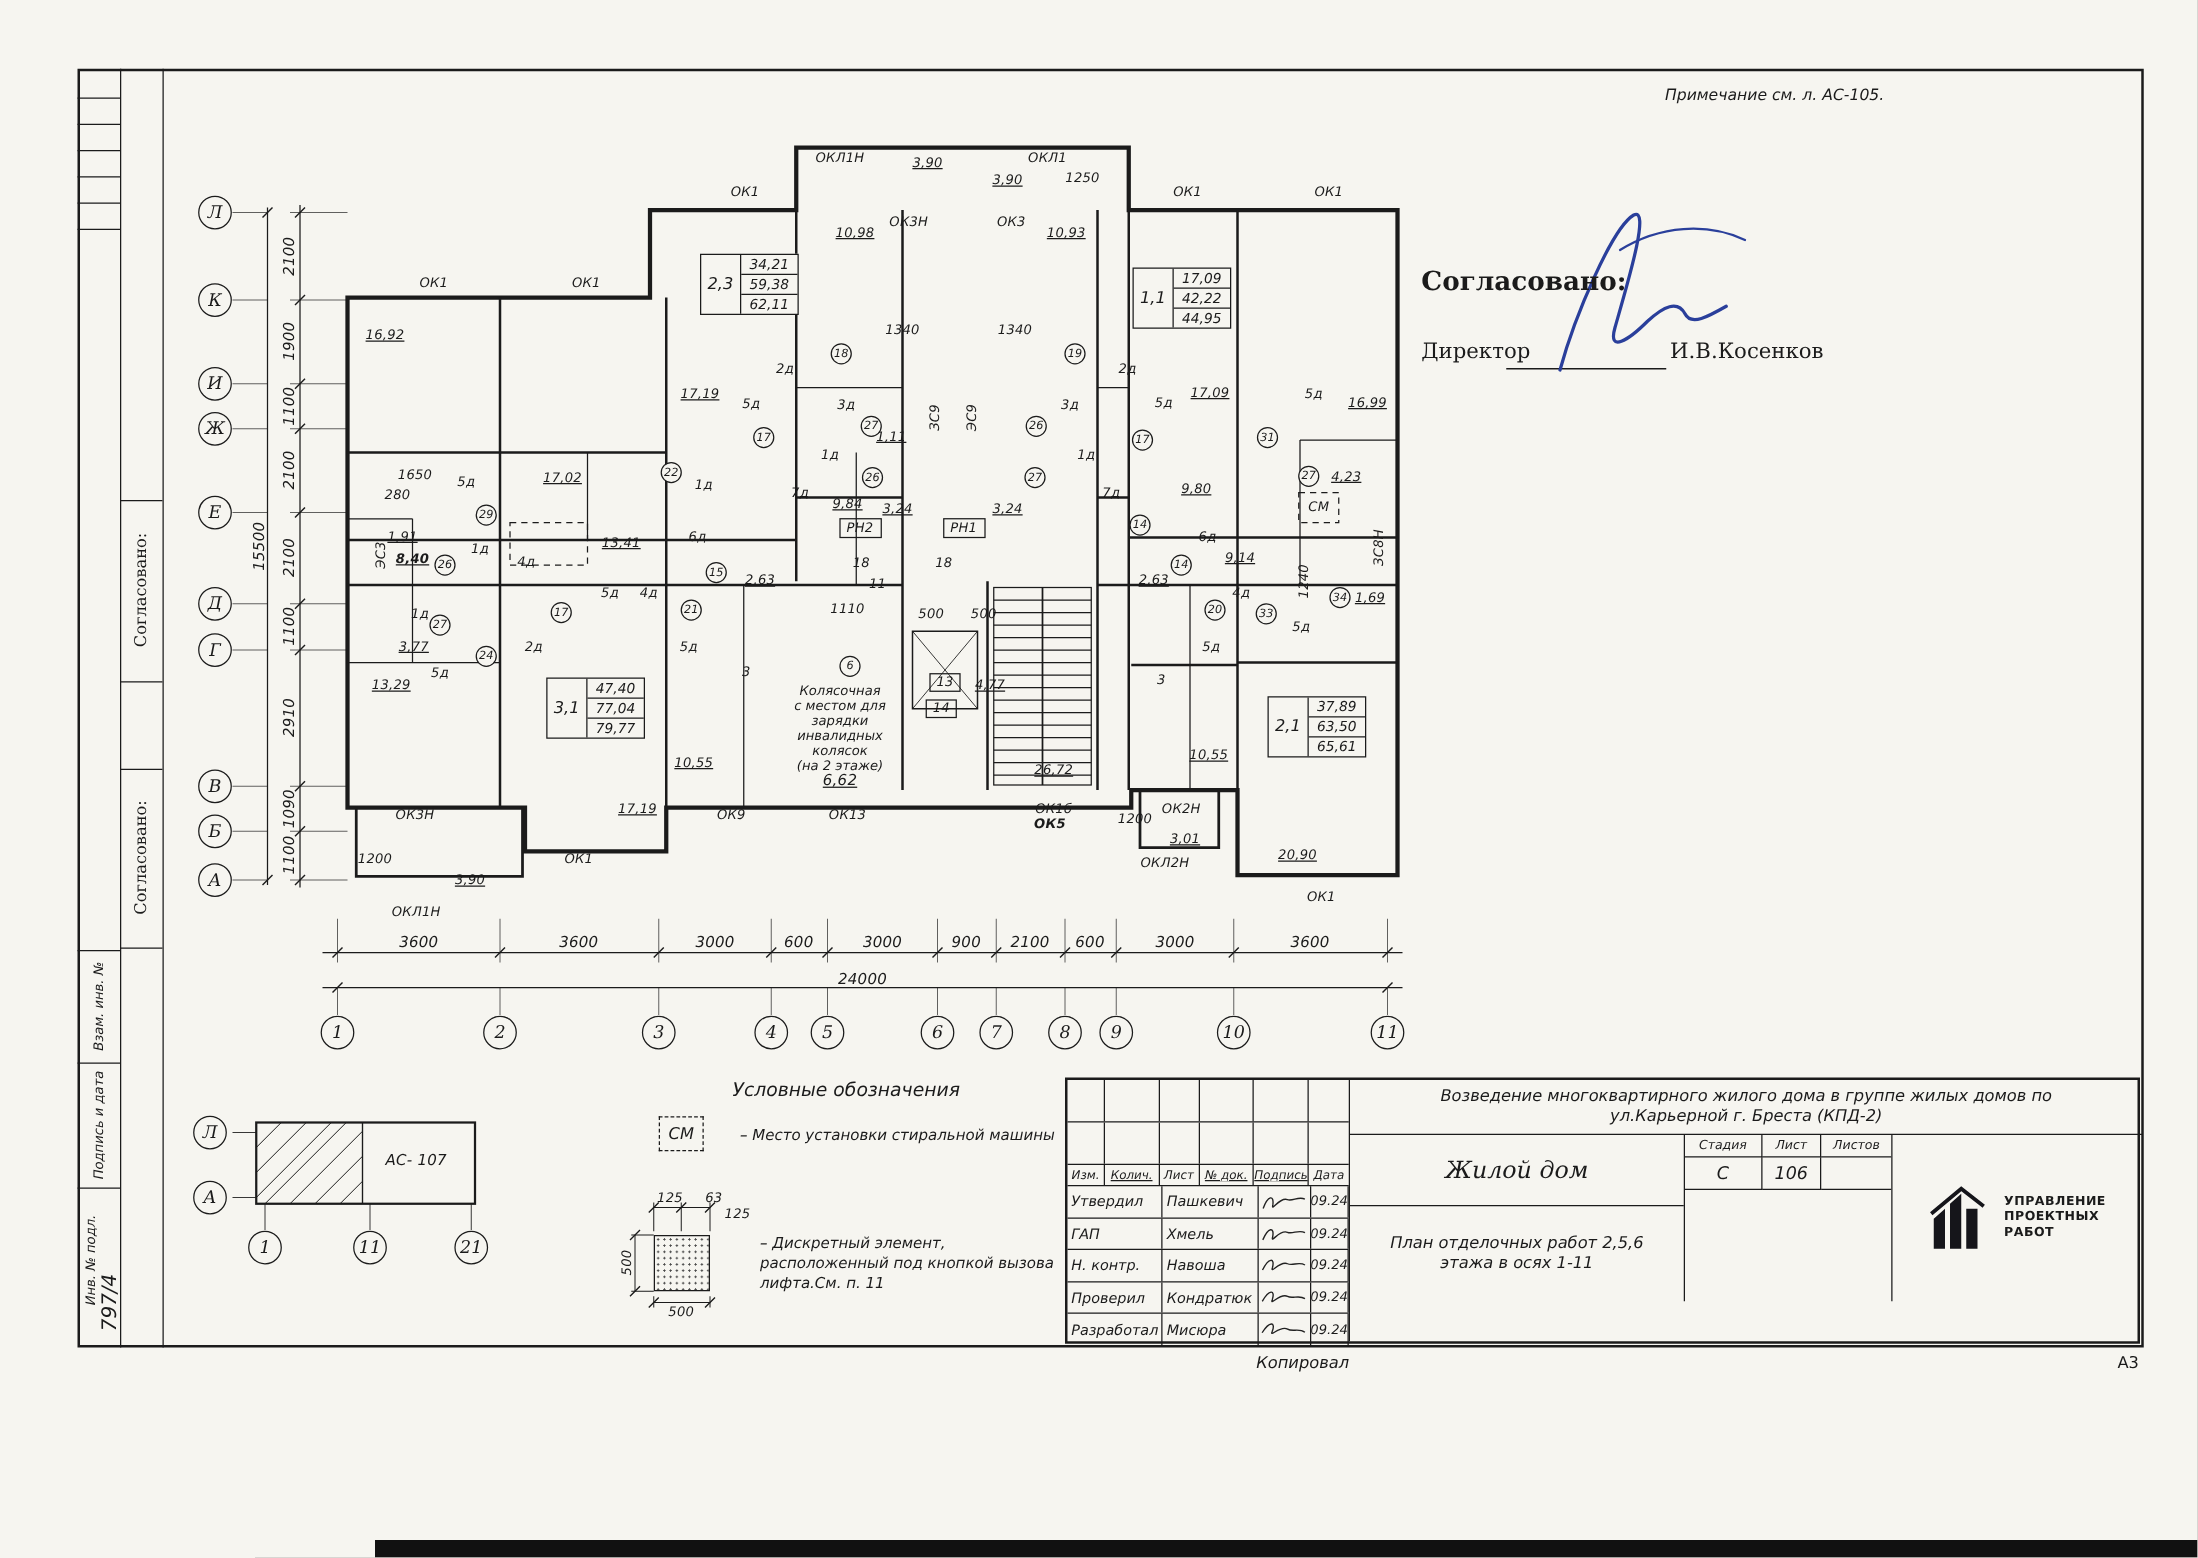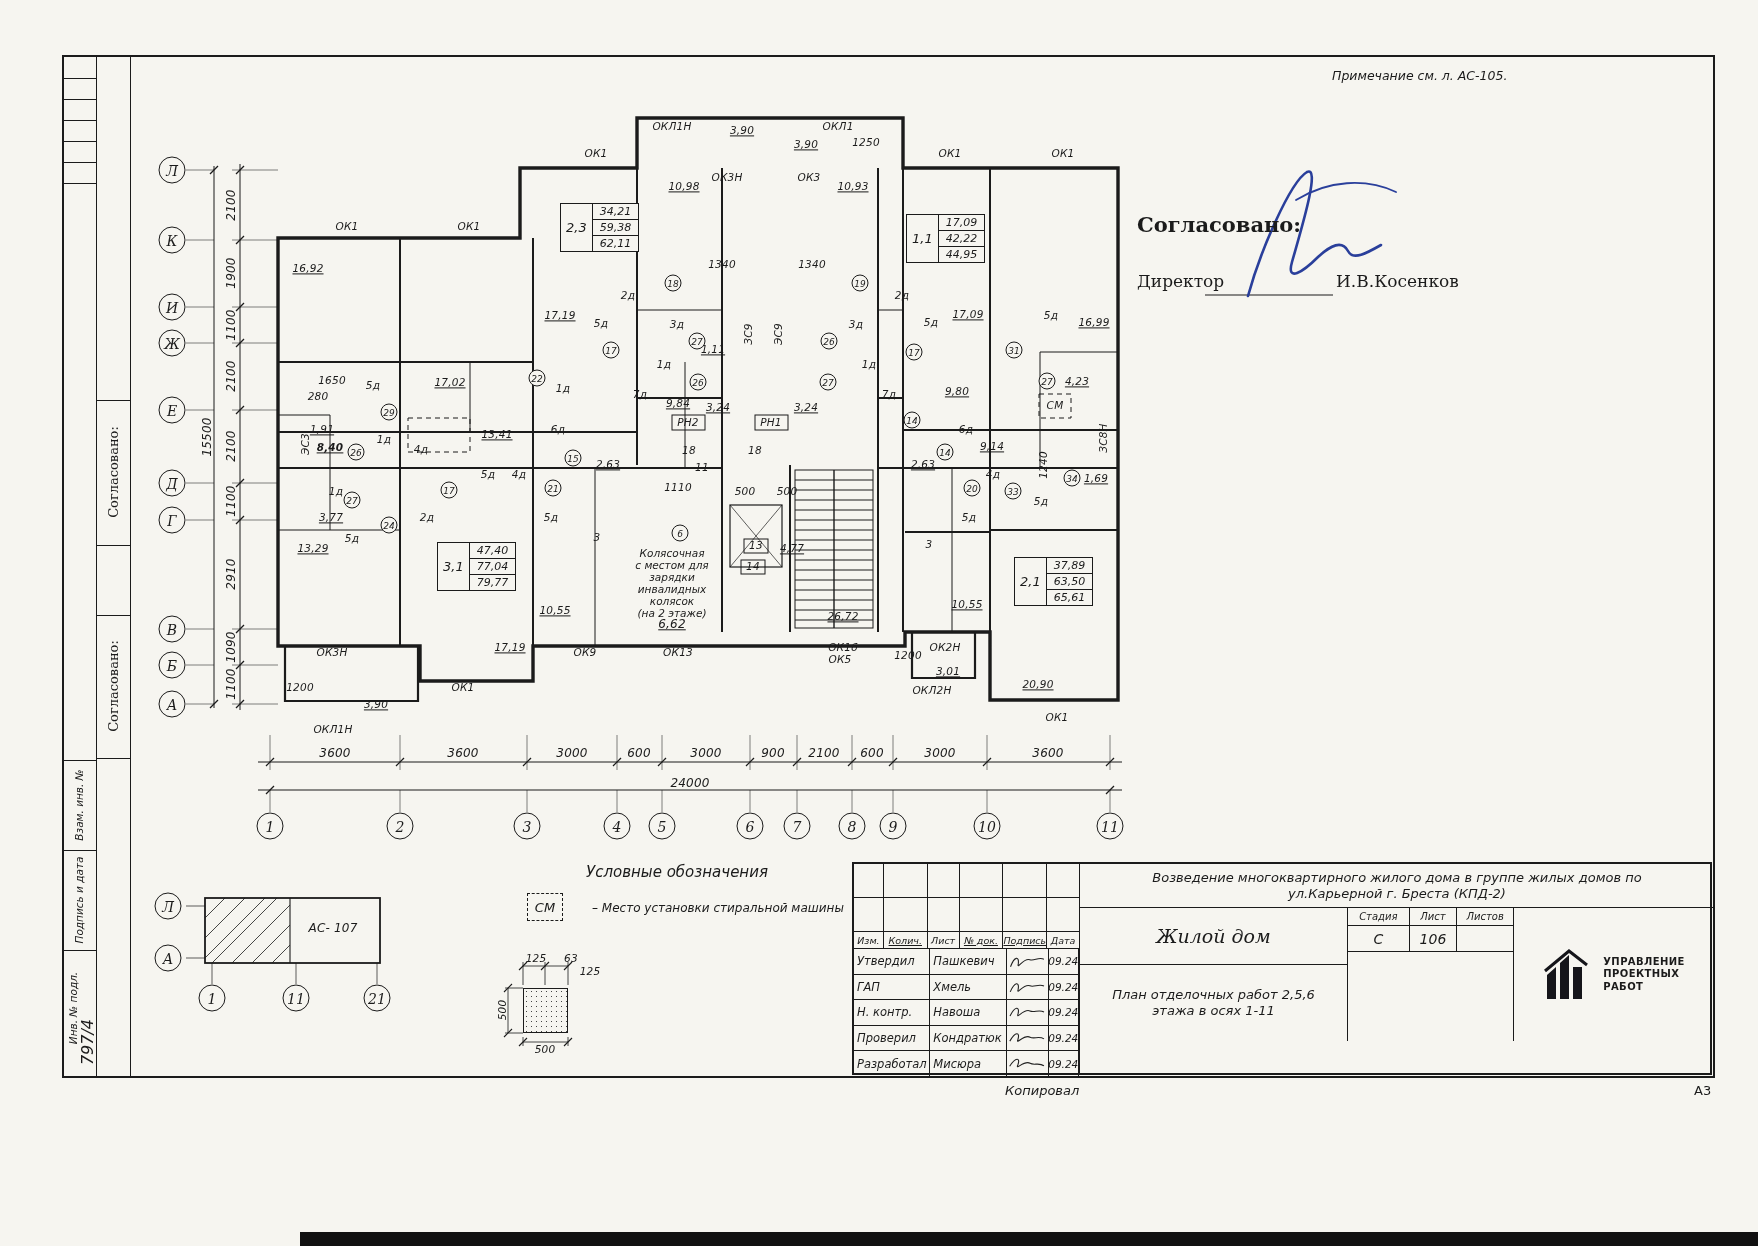--- a/index.html
+++ b/index.html
@@ -222,20 +222,21 @@
 
   <span class="abs" style="left:677px;top:863px;transform:translateX(-50%);font:italic 15px 'DejaVu Sans',sans-serif;">Условные обозначения</span>
   <div class="abs" style="left:527px;top:893px;width:36px;height:28px;border:1.6px dashed #1b1b1b;display:flex;align-items:center;justify-content:center;font:italic 13px 'DejaVu Sans',sans-serif;">СМ</div>
   <span class="abs" style="left:592px;top:901px;font:italic 12px 'DejaVu Sans',sans-serif;">– Место установки стиральной машины</span>
   <div class="abs" style="left:523px;top:988px;width:45px;height:45px;border:1.2px solid #1b1b1b;background-image:radial-gradient(#444 0.7px,transparent 0.9px);background-size:5px 5px;"></div>
   <span class="plbl" style="left:536px;top:959px;">125</span>
   <span class="plbl" style="left:571px;top:959px;">63</span>
   <span class="plbl" style="left:590px;top:972px;">125</span>
   <span class="plbl rot" style="left:502px;top:1010px;">500</span>
   <span class="plbl" style="left:545px;top:1050px;">500</span>
+  <span class="abs" style="left:608px;top:986px;width:250px;font:italic 12px 'DejaVu Sans',sans-serif;line-height:16px;">– Дискретный элемент, расположенный под кнопкой вызова лифта.См. п. 11</span>
 
   <span class="plbl big" style="left:333px;top:929px;">АС- 107</span>
 
   <div class="abs" id="gen-layer" style="left:0;top:0;width:1758px;height:1246px;">
       <span class="plbl" style="left: 672px; top: 127px;">ОКЛ1Н</span>
       <span class="plbl u" style="left: 742px; top: 131px;">3,90</span>
       <span class="plbl" style="left: 838px; top: 127px;">ОКЛ1</span>
       <span class="plbl u" style="left: 806px; top: 145px;">3,90</span>
       <span class="plbl" style="left: 866px; top: 143px;">1250</span>
       <span class="plbl" style="left: 596px; top: 154px;">ОК1</span>
@@ -316,21 +317,21 @@
       <span class="plbl" style="left: 756px; top: 546px;">13</span>
       <span class="plbl" style="left: 753px; top: 567px;">14</span>
       <span class="plbl u" style="left: 792px; top: 549px;">4,77</span>
       <span class="plbl u" style="left: 555px; top: 611px;">10,55</span>
       <span class="plbl u" style="left: 843px; top: 617px;">26,72</span>
       <span class="plbl u" style="left: 967px; top: 605px;">10,55</span>
       <span class="plbl u" style="left: 510px; top: 648px;">17,19</span>
       <span class="plbl" style="left: 585px; top: 653px;">ОК9</span>
       <span class="plbl" style="left: 678px; top: 653px;">ОК13</span>
       <span class="plbl" style="left: 843px; top: 648px;">ОК1б</span>
-      <span class="plbl" style="left: 840px; top: 660px;">ОК5</span>
+      <span class="plbl" style="left: 840px; top: 660px; font-weight: bold;">ОК5</span>
       <span class="plbl" style="left: 908px; top: 656px;">1200</span>
       <span class="plbl" style="left: 945px; top: 648px;">ОК2Н</span>
       <span class="plbl u" style="left: 948px; top: 672px;">3,01</span>
       <span class="plbl" style="left: 932px; top: 691px;">ОКЛ2Н</span>
       <span class="plbl u" style="left: 1038px; top: 685px;">20,90</span>
       <span class="plbl" style="left: 332px; top: 653px;">ОК3Н</span>
       <span class="plbl" style="left: 300px; top: 688px;">1200</span>
       <span class="plbl u" style="left: 376px; top: 705px;">3,90</span>
       <span class="plbl" style="left: 463px; top: 688px;">ОК1</span>
       <span class="plbl" style="left: 333px; top: 730px;">ОКЛ1Н</span>

